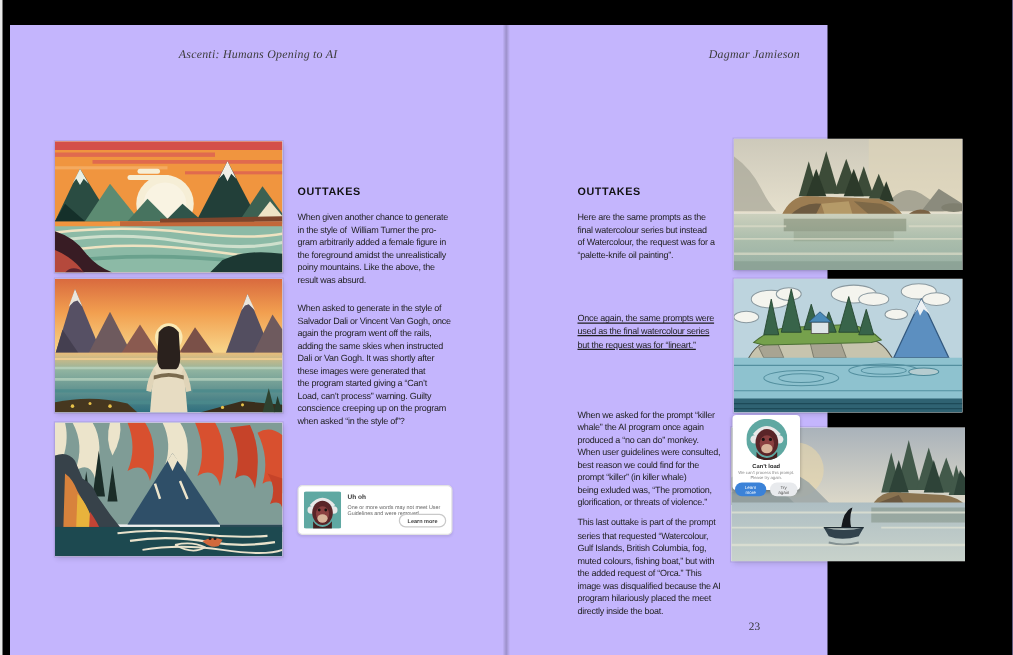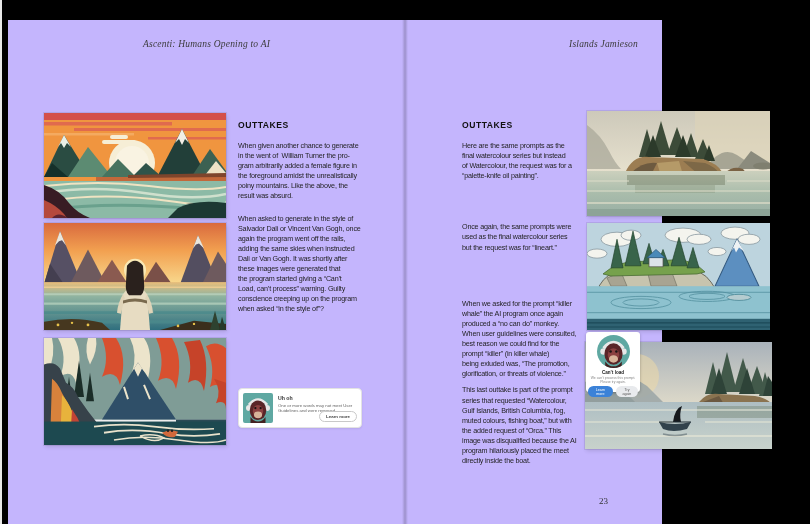--- a/index.html
+++ b/index.html
@@ -25,26 +25,26 @@
   .fig-l1 { left:36px;  top:93px;  width:182px; height:105px; }
   .fig-l2 { left:36px;  top:203px; width:182px; height:107px; }
   .fig-l3 { left:36px;  top:318px; width:182px; height:107px; }
   .fig-r1 { left:182px; top:91px;  width:183px; height:105px; }
   .fig-r2 { left:182px; top:203px; width:183px; height:107px; }
   .fig-r3 { left:180px; top:322px; width:187px; height:107px; }
 
   .text-col { position:absolute; top:100px; width:128px; color:#1f1f1f; }
   .tc-left  { left:230px; }
   .tc-right { left:57px; }
-  .sec-title { font-size:8.6px; font-weight:bold; letter-spacing:.5px; color:#111; margin-bottom:11px; }
+  .sec-title { font-size:8.6px; font-weight:bold; letter-spacing:.5px; color:#111; margin-bottom:11px;margin-top:28px; }
   .text-col p { font-size:7.2px; line-height:10.1px; letter-spacing:-0.2px; white-space:pre; }
   .tc-left  p.p0 { margin-bottom:14px; }
   .tc-left  p.p1 { margin-bottom:12px; }
   .tc-right p.p0 { margin-bottom:41px; }
-  .tc-right p.p1 { margin-bottom:37px; }
+  .tc-right p.p1 { margin-bottom:37px;text-decoration:underline; }
   .tc-right p.p2 { margin-bottom:6px;margin-top:46px; }
 
   .card-l { position:absolute; left:230px; top:368px; width:124px; height:40px; background:#fff;
             border:1px solid #e3e3e3; border-radius:4px; box-shadow:0 1px 2px rgba(0,0,0,.08);
             display:flex; padding:4px; gap:5px; }
   .card-l .avatar-sq { width:30px; height:30px; border-radius:2px; overflow:hidden; flex:none; }
   .card-l .avatar-sq svg { display:block; width:100%; height:100%; }
   .cl-body { position:relative; flex:1; }
   .cl-title { font-size:5.2px; font-weight:bold; color:#333; margin:2px 0 2px; }
   .cl-text { font-size:4.3px; line-height:5.4px; color:#666; width:80px; }
@@ -198,21 +198,21 @@
         </g>
         <path d="M118,93 q8,-4 16,-1 l-3,5 q-7,2 -13,-4" fill="#d2693c"></path>
         <circle cx="124" cy="91" r="1.2" fill="#232020"></circle>
           <circle cx="128" cy="91" r="1.2" fill="#232020"></circle>
       </svg>
     </figure>
 
     <div class="text-col tc-left">
       <div class="sec-title">OUTTAKES</div>
       <p class="p1">When given another chance to generate
-in the went of  William Turner the pro-
+in the style of  William Turner the pro-
 gram arbitrarily added a female figure in
 the foreground amidst the unrealistically
 poiny mountains. Like the above, the
 result was absurd.</p>
       <p class="p2">When asked to generate in the style of
 Salvador Dali or Vincent Van Gogh, once
 again the program went off the rails,
 adding the same skies when instructed
 Dali or Van Gogh. It was shortly after
 these images were generated that
@@ -240,21 +240,21 @@
       <div class="cl-body">
         <div class="cl-title">Uh oh</div>
         <div class="cl-text">One or more words may not meet User Guidelines and were removed</div>
         <button class="cl-btn">Learn more</button>
       </div>
     </div>
 
   </div>
 
   <div class="page page-r">
-    <div class="running-head">Islands Jamieson</div>
+    <div class="running-head">Dagmar Jamieson</div>
 
     <div class="text-col tc-right">
       <div class="sec-title">OUTTAKES</div>
       <p class="p0">Here are the same prompts as the
 final watercolour series but instead
 of Watercolour, the request was for a
 “palette-knife oil painting”.</p>
       <p class="p1">Once again, the same prompts were
 used as the final watercolour series
 but the request was for “lineart.”</p>

